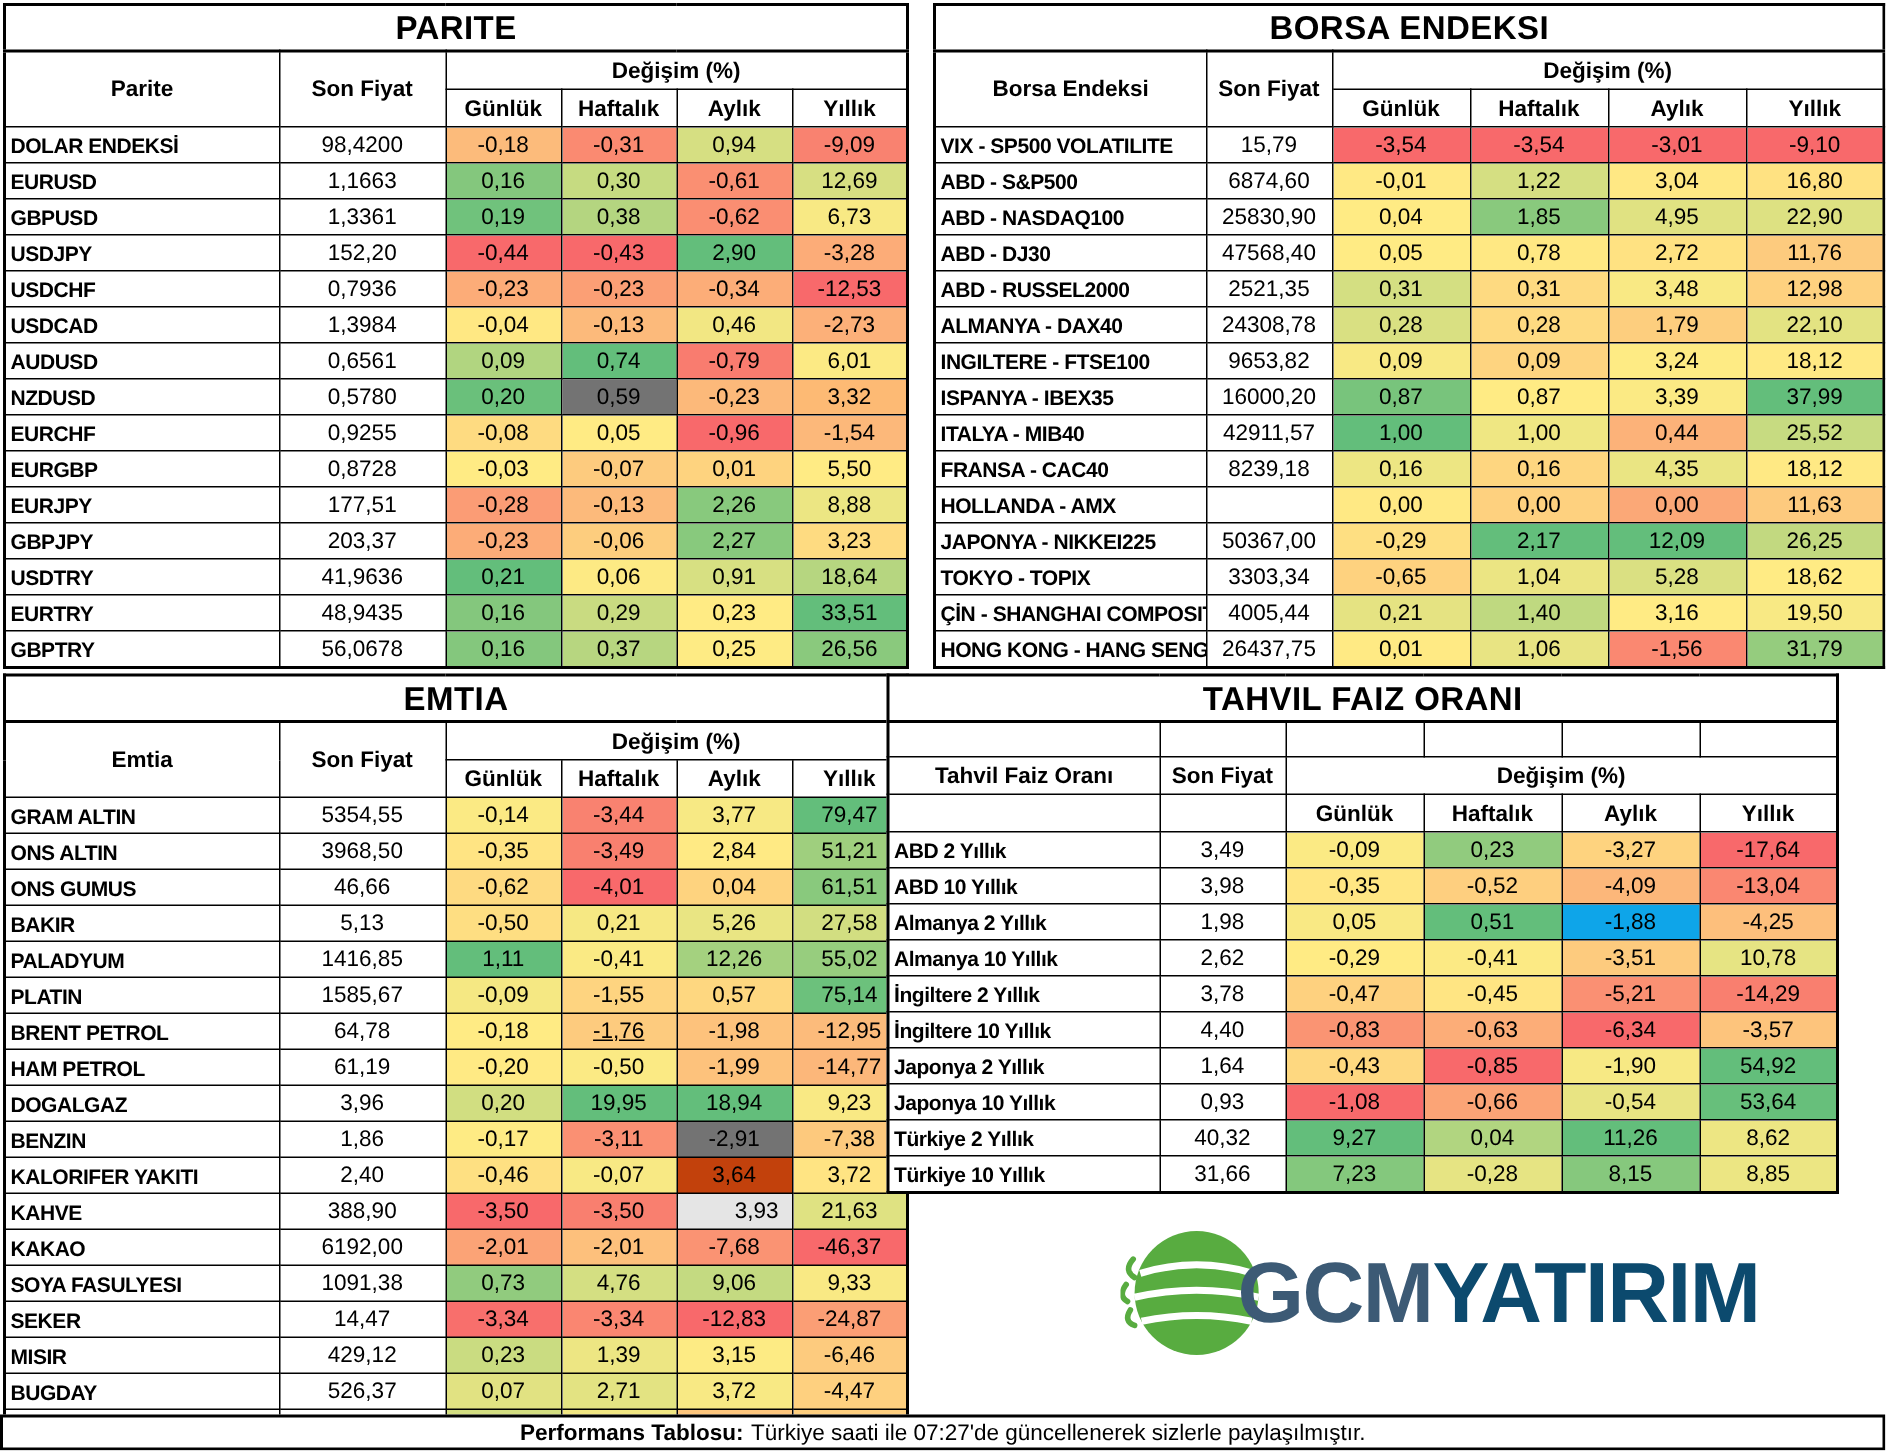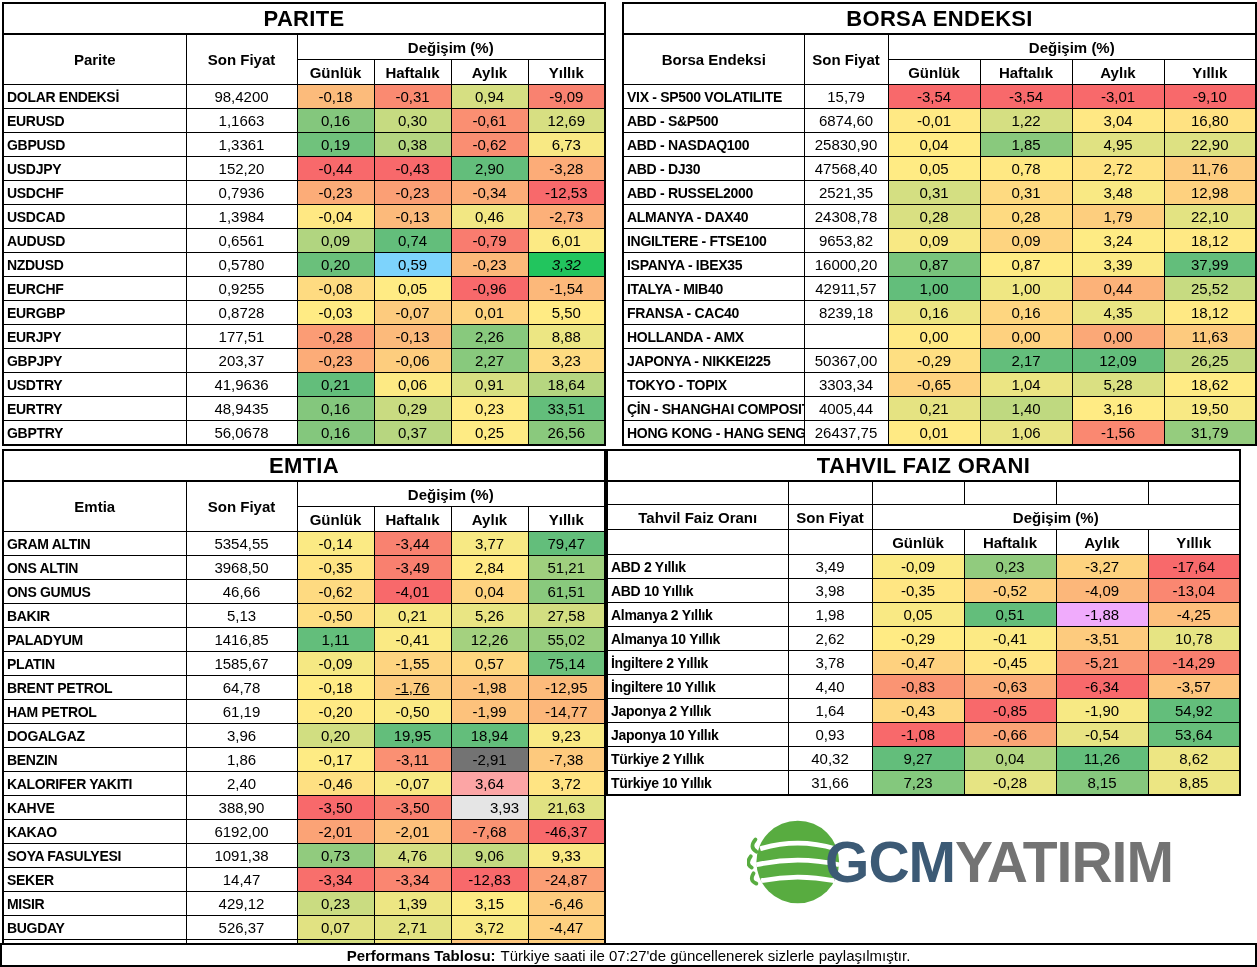--- a/index.html
+++ b/index.html
@@ -2,21 +2,21 @@
 <html><head>
 <meta charset="utf-8">
 <style>
   html,body{margin:0;padding:0;background:#fff;}
   #root{position:relative;width:1257px;height:967px;background:#ffffff;
         font-family:"Liberation Sans",sans-serif;color:#000;overflow:hidden;}
   .tblwrap{position:absolute;}
   #wrap-parite{left:2px;top:2px;width:602px;}
   #wrap-borsa{left:622px;top:2px;width:633px;}
   #wrap-emtia{left:2px;top:449px;width:602px;}
-  #wrap-tahvil{left:606px;top:449px;width:633px;}
+  #wrap-tahvil{left:591px;top:449px;width:633px;}
   table.tbl{border-collapse:collapse;table-layout:fixed;width:100%;border:2px solid #000;background:#fff;}
   .tbl td{border:1px solid #000;height:23px;text-align:center;vertical-align:middle;
           font-size:15px;padding:0 2px;overflow:hidden;white-space:nowrap;}
   .tbl td.ttl{height:29px;font-size:22px;font-weight:700;border-bottom:2px solid #000;letter-spacing:.3px;}
   .tbl td.hdr{font-weight:700;height:24px;font-size:15px;}
   .tbl td.name{text-align:left;font-weight:700;padding-left:3px;font-size:14px;letter-spacing:-0.3px;}
   .tbl td.erow{height:22px;}
   #footer{position:absolute;left:0;top:943px;width:1257px;height:24px;box-sizing:border-box;
           border:2px solid #000;background:#fff;display:flex;align-items:center;justify-content:center;
           font-size:15px;white-space:nowrap;}
@@ -110,23 +110,23 @@
             <td>0,6561</td>
             <td style="background-color: rgb(177, 213, 128);">0,09</td>
             <td style="background-color: rgb(99, 190, 123);">0,74</td>
             <td style="background-color: rgb(249, 124, 111);">-0,79</td>
             <td style="background-color: rgb(252, 234, 132);">6,01</td>
           </tr>
           <tr>
             <td class="name">NZDUSD</td>
             <td>0,5780</td>
             <td style="background-color: rgb(106, 192, 123);">0,20</td>
-            <td style="background-color: #7dd3fc;">0,59</td>
+            <td style="background-color: #737373;">0,59</td>
             <td style="background-color: rgb(252, 185, 122);">-0,23</td>
-            <td style="background-color: #22c55e; font-style: italic;">3,32</td>
+            <td style="background-color: #fdba74;">3,32</td>
           </tr>
           <tr>
             <td class="name">EURCHF</td>
             <td>0,9255</td>
             <td style="background-color: rgb(254, 219, 129);">-0,08</td>
             <td style="background-color: rgb(255, 235, 132);">0,05</td>
             <td style="background-color: rgb(248, 105, 107);">-0,96</td>
             <td style="background-color: rgb(252, 184, 122);">-1,54</td>
           </tr>
           <tr>
@@ -431,21 +431,21 @@
             <td style="background-color: rgb(254, 235, 132);">-0,17</td>
             <td style="background-color: rgb(250, 144, 115);">-3,11</td>
             <td style="background-color: #737373;">-2,91</td>
             <td style="background-color: rgb(253, 201, 125);">-7,38</td>
           </tr>
           <tr>
             <td class="name">KALORIFER YAKITI</td>
             <td>2,40</td>
             <td style="background-color: rgb(254, 224, 130);">-0,46</td>
             <td style="background-color: rgb(248, 233, 132);">-0,07</td>
-            <td style="background-color: #fca5a5;">3,64</td>
+            <td style="background-color: #c2410c;">3,64</td>
             <td style="background-color: rgb(255, 228, 131);">3,72</td>
           </tr>
           <tr>
             <td class="name">KAHVE</td>
             <td>388,90</td>
             <td style="background-color: rgb(248, 105, 107);">-3,50</td>
             <td style="background-color: rgb(249, 127, 111);">-3,50</td>
             <td style="background-color: #e5e5e5; padding-left: 32px;">3,93</td>
             <td style="background-color: rgb(223, 226, 130);">21,63</td>
           </tr>
@@ -549,21 +549,21 @@
             <td style="background-color: rgb(255, 230, 131);">-0,35</td>
             <td style="background-color: rgb(254, 207, 127);">-0,52</td>
             <td style="background-color: rgb(252, 183, 122);">-4,09</td>
             <td style="background-color: rgb(250, 135, 113);">-13,04</td>
           </tr>
           <tr>
             <td class="name">Almanya 2 Yıllık</td>
             <td>1,98</td>
             <td style="background-color: rgb(249, 233, 132);">0,05</td>
             <td style="background-color: rgb(99, 190, 123);">0,51</td>
-            <td style="background-color: #f0abfc;">-1,88</td>
+            <td style="background-color: #0ea5e9;">-1,88</td>
             <td style="background-color: rgb(253, 191, 124);">-4,25</td>
           </tr>
           <tr>
             <td class="name">Almanya 10 Yıllık</td>
             <td>2,62</td>
             <td style="background-color: rgb(255, 235, 132);">-0,29</td>
             <td style="background-color: rgb(252, 234, 132);">-0,41</td>
             <td style="background-color: rgb(253, 203, 126);">-3,51</td>
             <td style="background-color: rgb(230, 228, 131);">10,78</td>
           </tr>
@@ -623,21 +623,21 @@
     <svg class="globe" width="94" height="94" viewBox="0 0 100 100">
       <circle class="globe-fill" cx="54" cy="50" r="44" fill="#58AC40"></circle>
       <path d="M14 36 Q54 24 94 36" stroke="#ffffff" stroke-width="5" fill="none"></path>
       <path d="M10 53 Q54 43 98 53" stroke="#ffffff" stroke-width="5" fill="none"></path>
       <path d="M15 70 Q54 62 93 70" stroke="#ffffff" stroke-width="5" fill="none"></path>
       <path class="globe-stroke" d="M9 26 q-7 8 1 13" stroke="#58AC40" stroke-width="4" fill="none" stroke-linecap="round"></path>
       <path class="globe-stroke" d="M4 44 q-6 8 1 12" stroke="#58AC40" stroke-width="4" fill="none" stroke-linecap="round"></path>
       <path class="globe-stroke" d="M7 62 q-5 8 3 11" stroke="#58AC40" stroke-width="4" fill="none" stroke-linecap="round"></path>
     </svg>
     <span class="logo-text" id="logo-gcm" style="color: rgb(60, 90, 117);">GCM</span>
-    <span class="logo-text" id="logo-yatirim" style="color: #737373;">YATIRIM</span>
+    <span class="logo-text" id="logo-yatirim" style="color: #0c4a6e;">YATIRIM</span>
   </div>
 
   <div id="footer">
     <span class="b">Performans Tablosu:</span>
     <span class="m">Türkiye saati ile 07:27'de güncellenerek sizlerle paylaşılmıştır.</span>
   </div>
 
 </div>
 
 </body></html>

